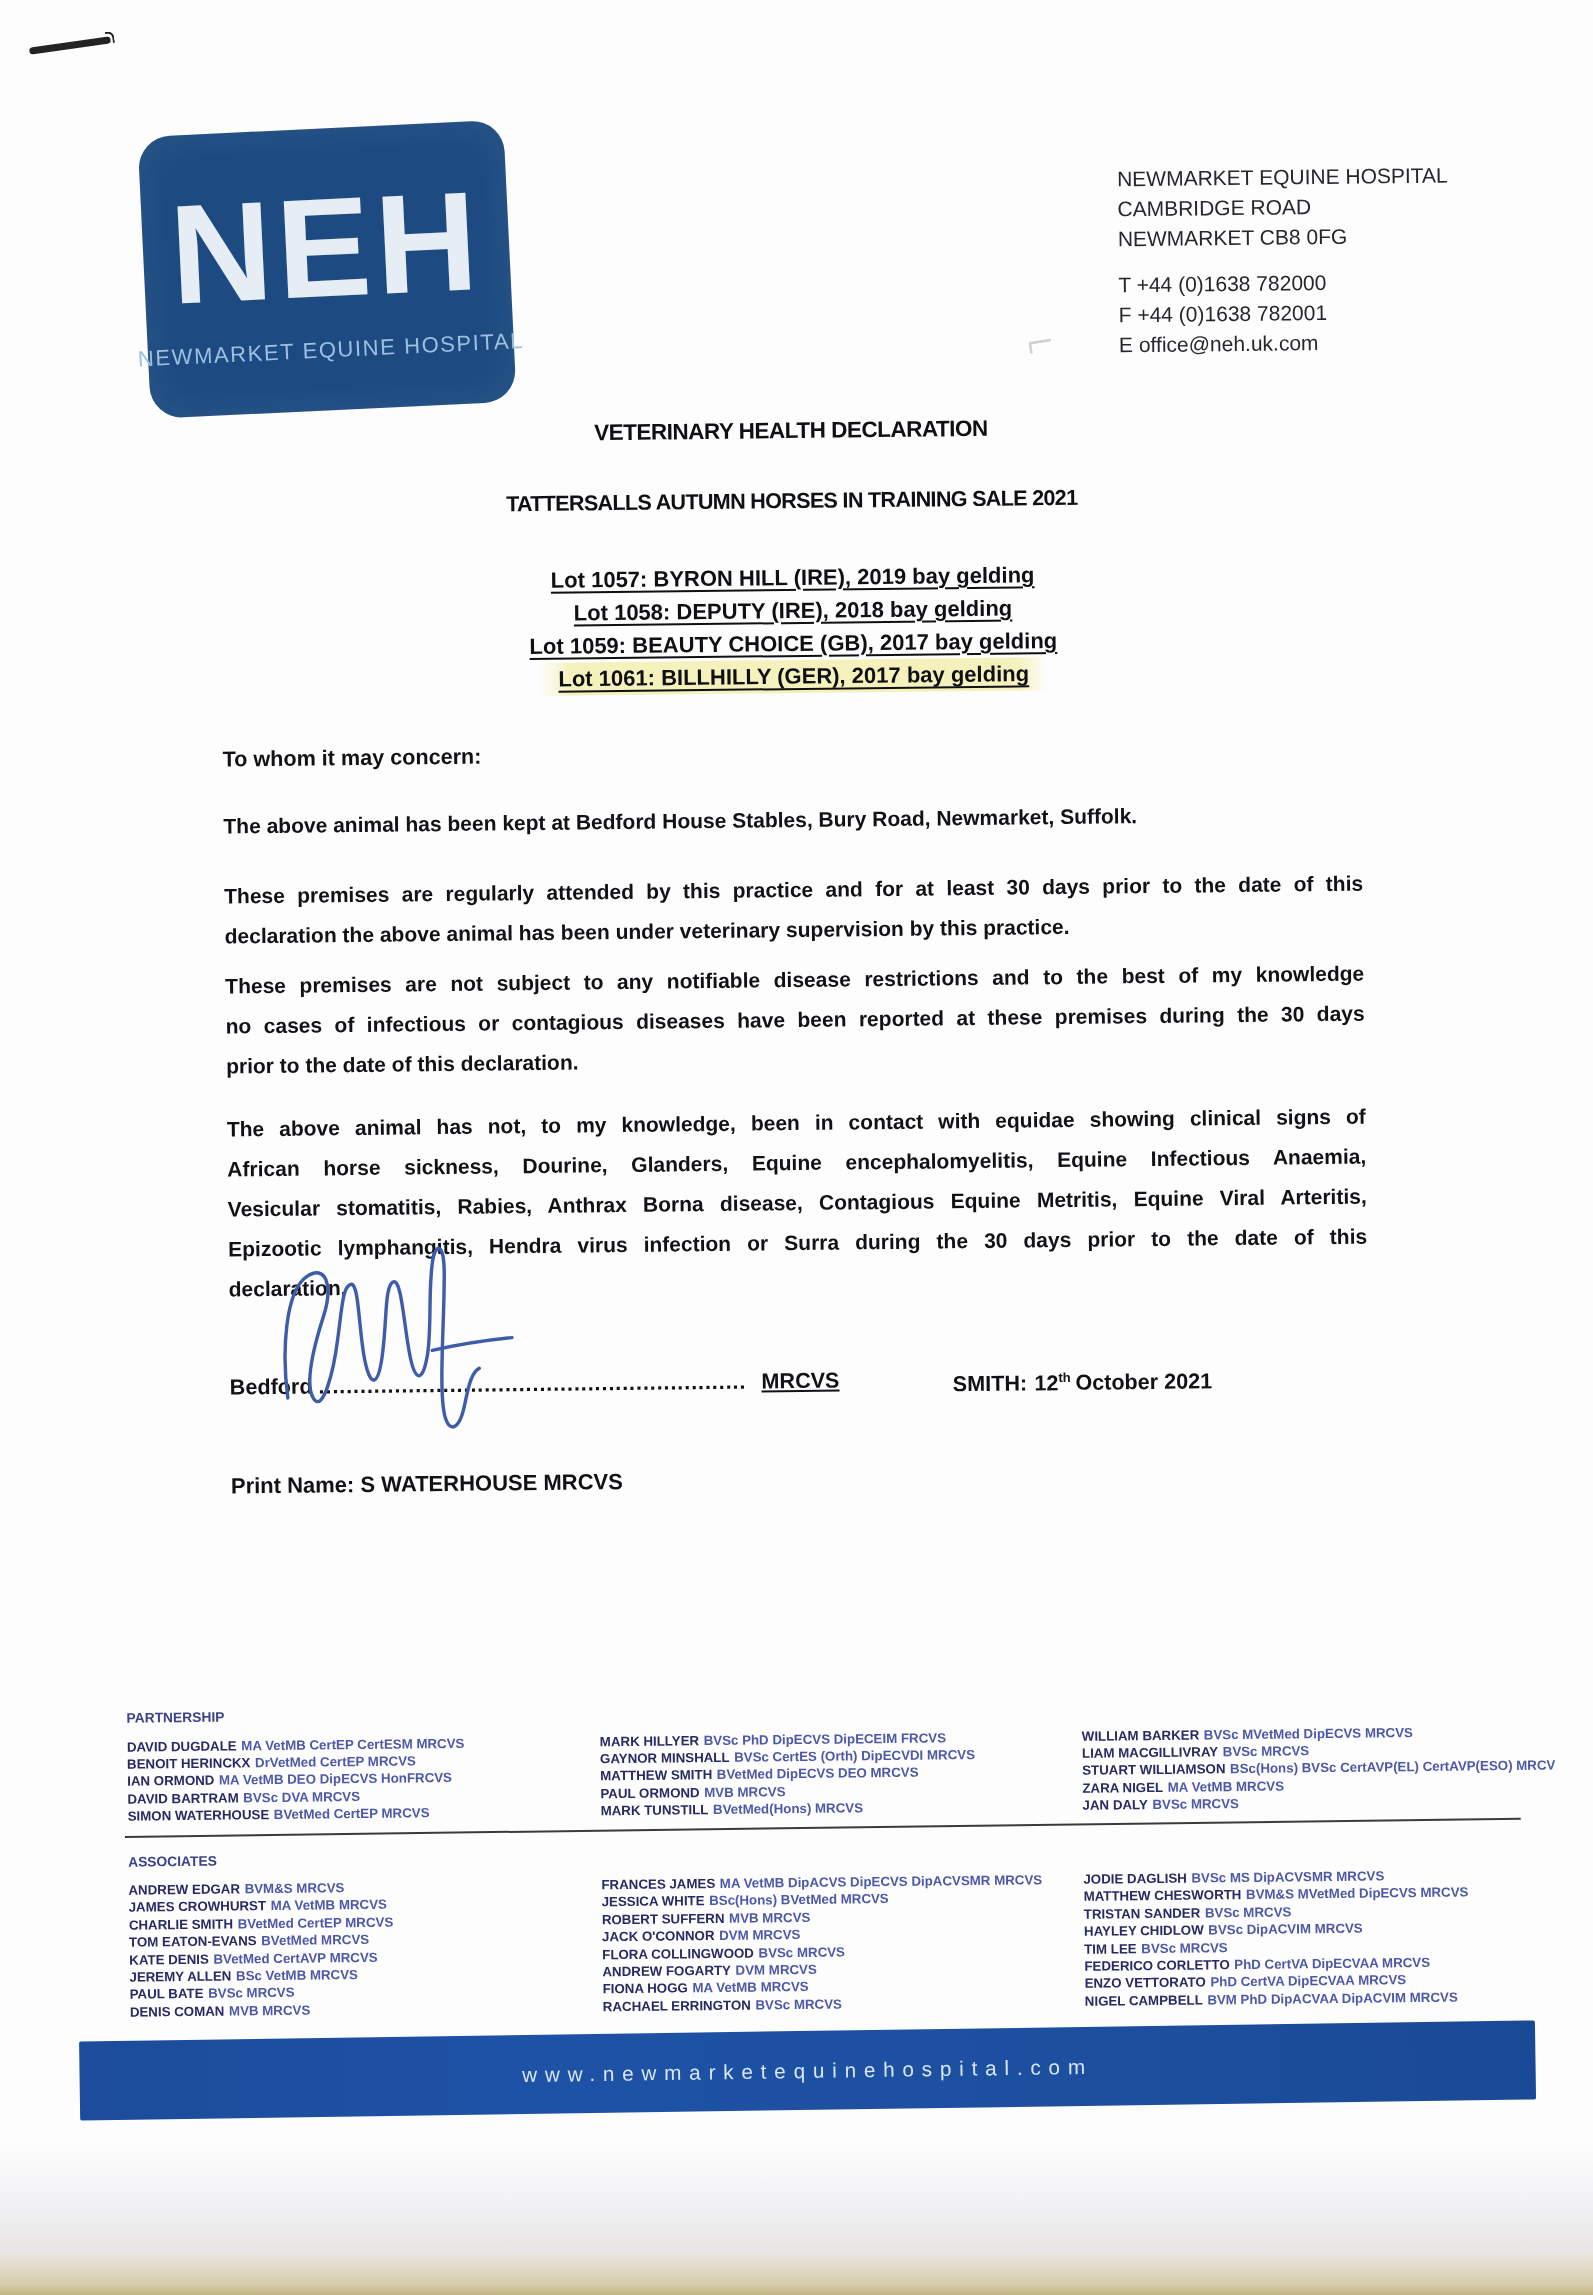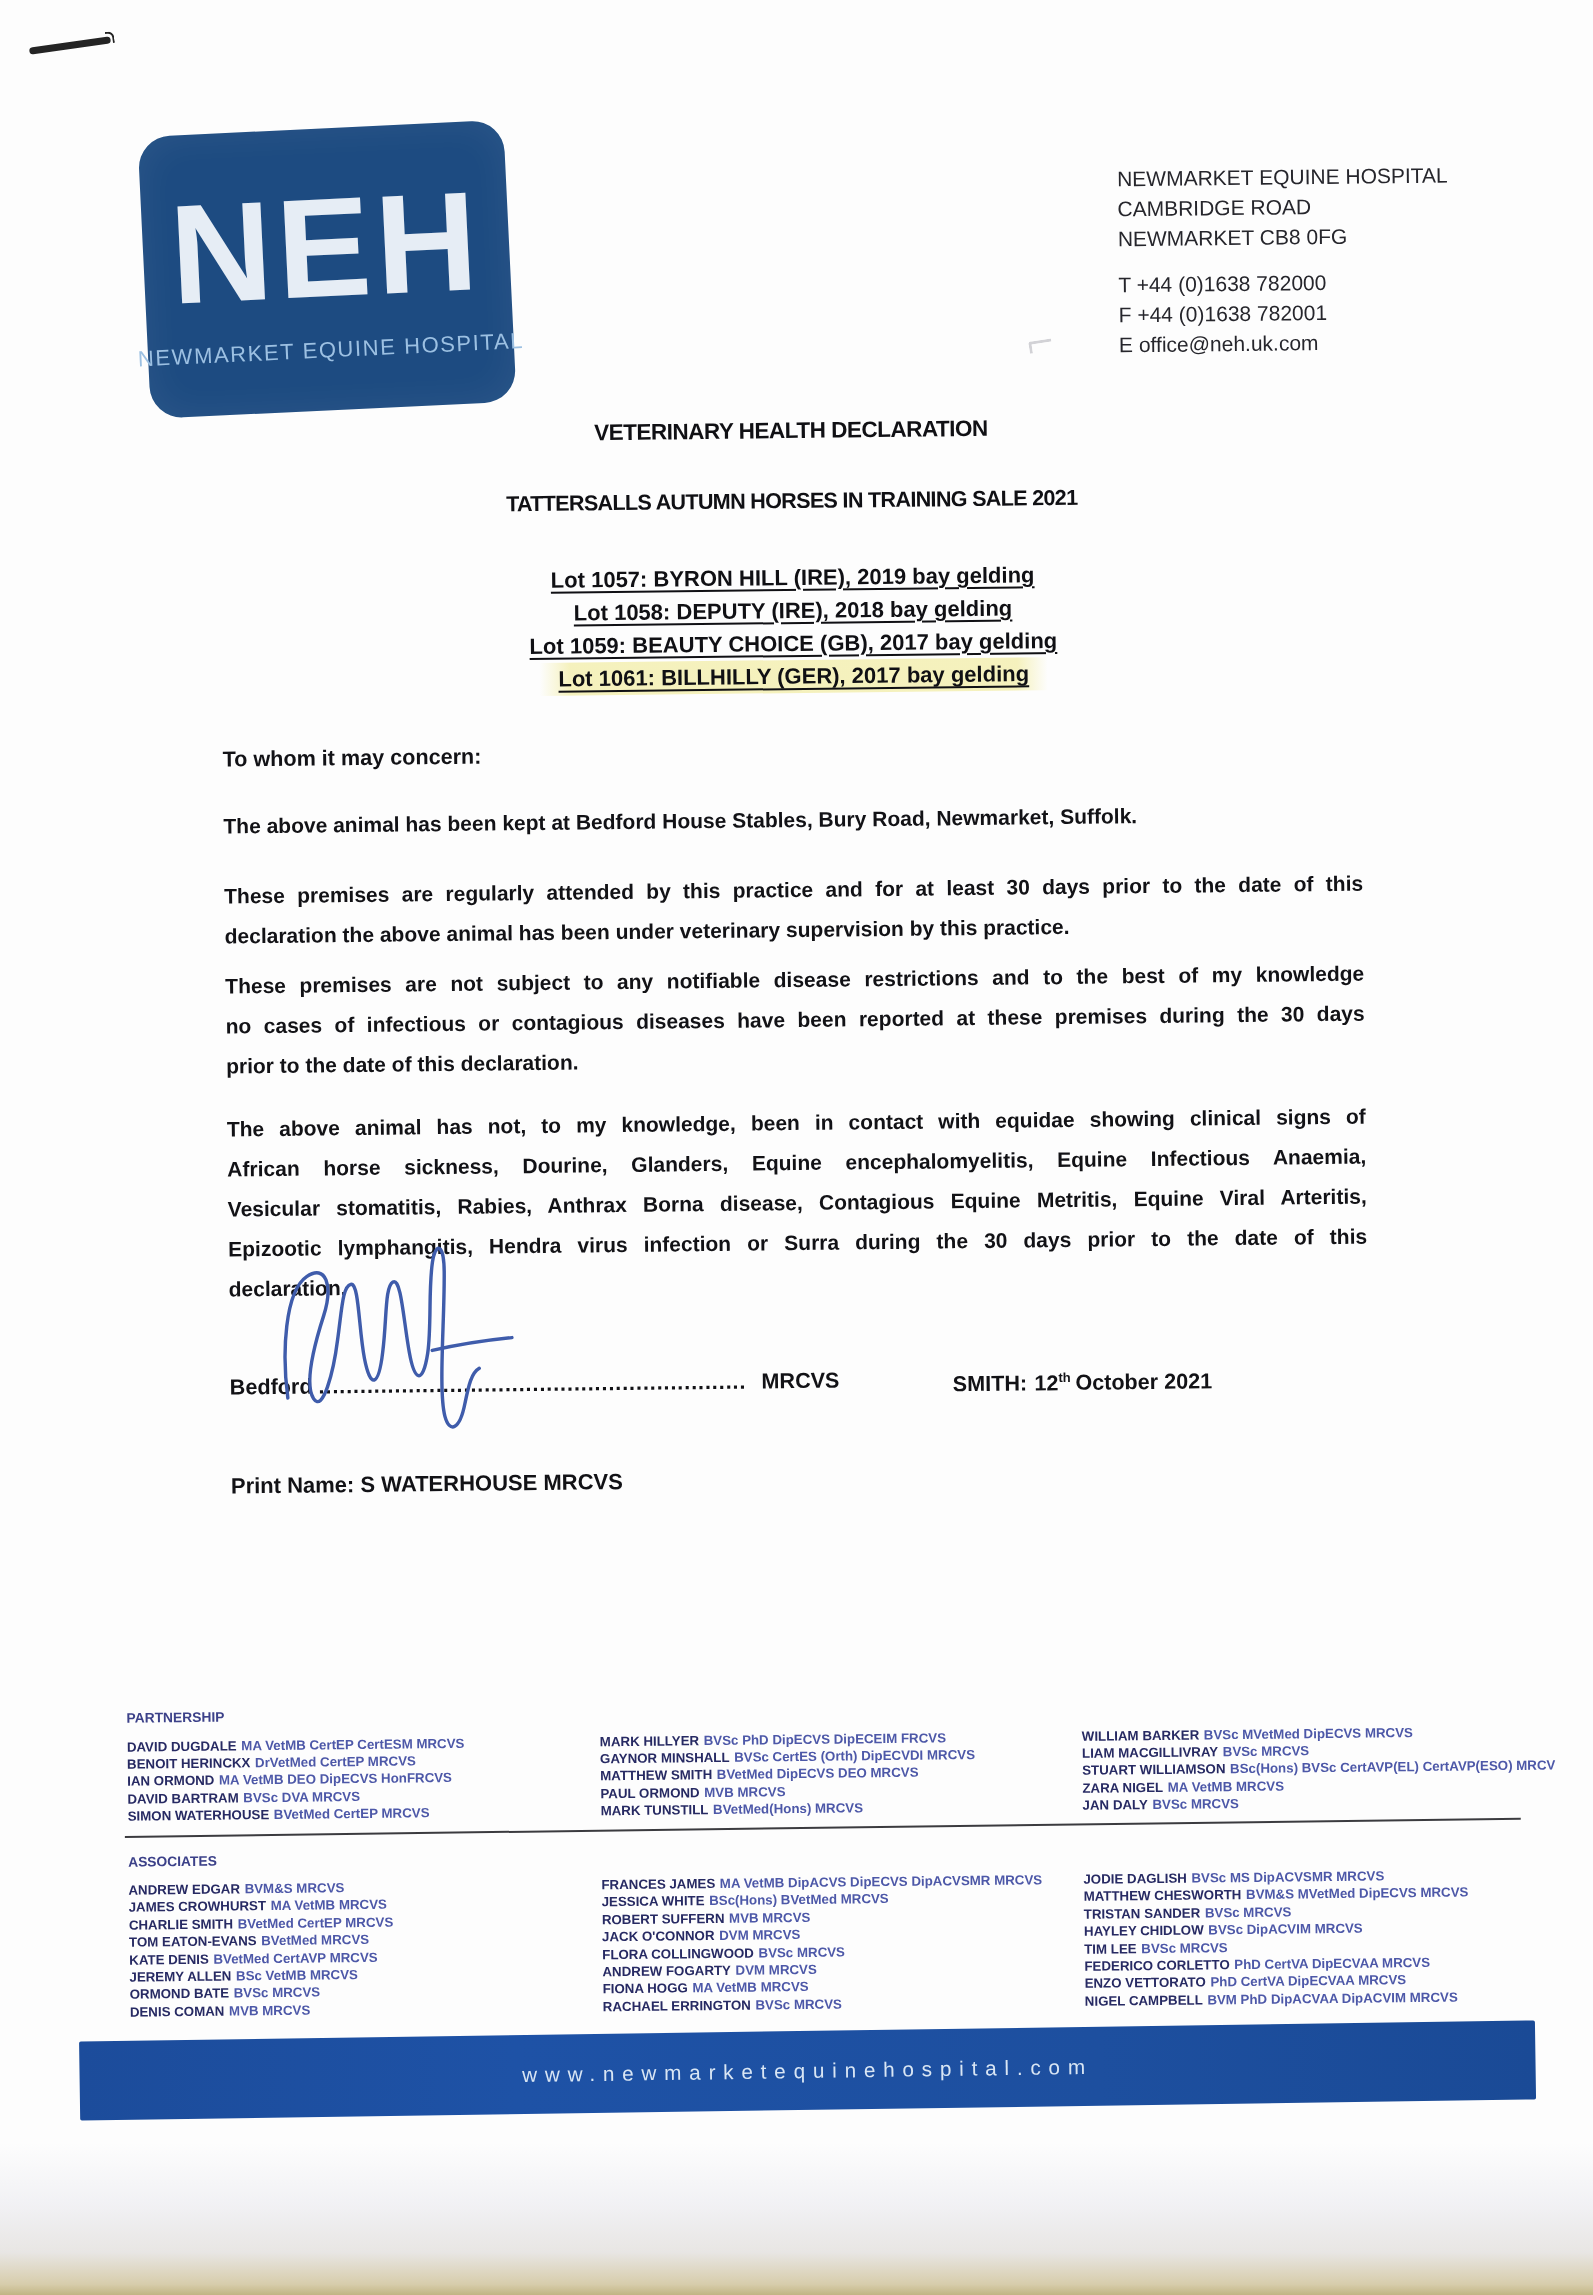--- a/index.html
+++ b/index.html
@@ -49,21 +49,21 @@
 
   .para{position:absolute;left:225px;width:1139px;font-size:21px;font-weight:700;
     line-height:40px;color:#121216;}
   .para .bline{text-align:justify;text-align-last:justify;}
   .para .bline:last-child{text-align-last:left;}
   #para1{top:800px}#para2{top:870px}#para3{top:960px}#para4{top:1103px}
 
   .sig-row{position:absolute;left:225px;top:1360px;width:1267px;font-size:21.6px;font-weight:700;
     line-height:42px;white-space:nowrap;}
   .sig-dots{letter-spacing:0.9px;}
-  .sig-mrcvs{margin-left:9.2px;}
+  .sig-mrcvs{margin-left:9.2px;text-decoration:underline;}
   .sig-date{position:absolute;left:723px;top:0;}
   .sig-date .date-label{margin-right:7.3px;}
   .sig-date sup{font-size:13px;}
   .sig-date .date-rest{margin-left:4.6px;}
   .signature-svg{position:absolute;left:269px;top:1227px;width:271px;height:211px;}
 
   .print-name{position:absolute;left:225px;top:1467px;font-size:22px;font-weight:700;}
 
   
   .staff-col{position:absolute;top:1703px;width:480px;}
@@ -187,21 +187,21 @@
         </div>
       <div class="staff-heading assoc">ASSOCIATES</div>
       <div>
 
       <div class="srow"><span class="sname">ANDREW EDGAR</span><span class="squal">BVM&amp;S MRCVS</span></div>
           <div class="srow"><span class="sname">JAMES CROWHURST</span><span class="squal">MA VetMB MRCVS</span></div>
           <div class="srow"><span class="sname">CHARLIE SMITH</span><span class="squal">BVetMed CertEP MRCVS</span></div>
           <div class="srow"><span class="sname">TOM EATON-EVANS</span><span class="squal">BVetMed MRCVS</span></div>
           <div class="srow"><span class="sname">KATE DENIS</span><span class="squal">BVetMed CertAVP MRCVS</span></div>
           <div class="srow"><span class="sname">JEREMY ALLEN</span><span class="squal">BSc VetMB MRCVS</span></div>
-          <div class="srow"><span class="sname">ORMOND BATE</span><span class="squal">BVSc MRCVS</span></div>
+          <div class="srow"><span class="sname">PAUL BATE</span><span class="squal">BVSc MRCVS</span></div>
           <div class="srow"><span class="sname">DENIS COMAN</span><span class="squal">MVB MRCVS</span></div>
         </div>
     </div>
 
     <div class="staff-col" id="staff-col-2">
       <div class="staff-heading"></div>
       <div>
 
       <div class="srow"><span class="sname">MARK HILLYER</span><span class="squal">BVSc PhD DipECVS DipECEIM FRCVS</span></div>
           <div class="srow"><span class="sname">GAYNOR MINSHALL</span><span class="squal">BVSc CertES (Orth) DipECVDI MRCVS</span></div>

